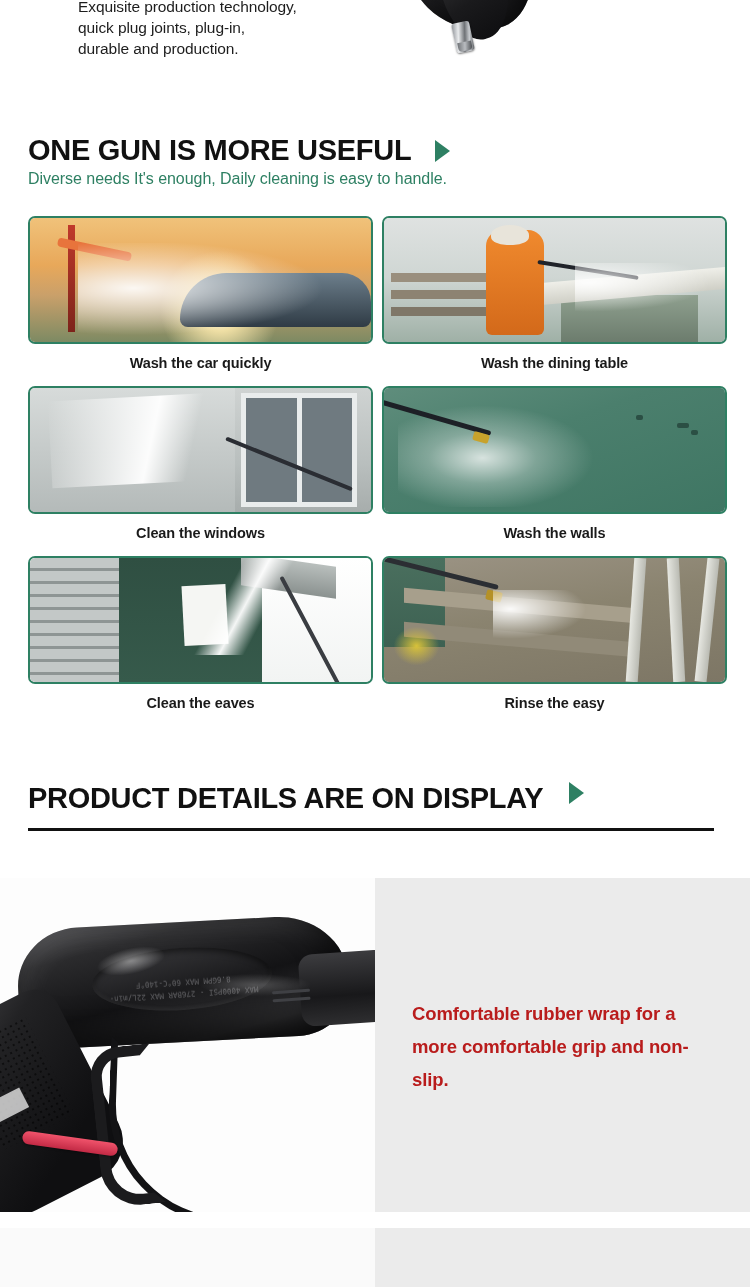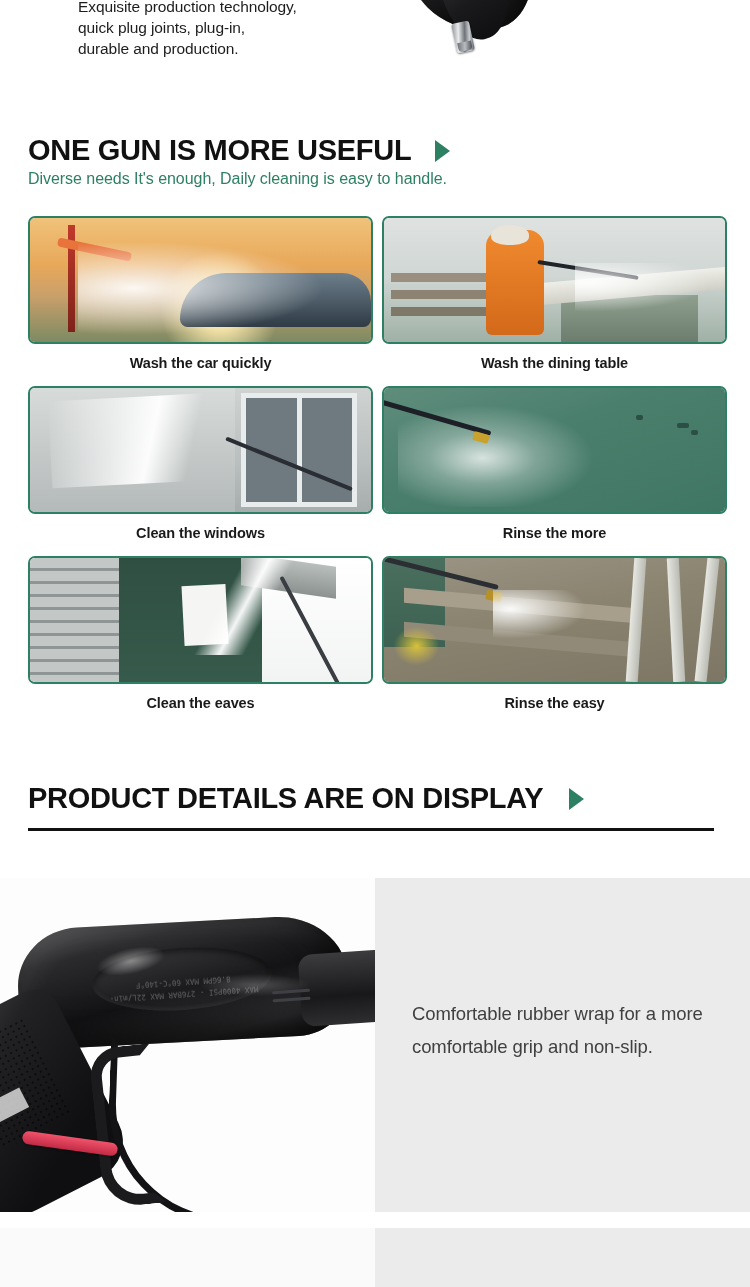--- a/index.html
+++ b/index.html
@@ -236,39 +236,39 @@
   }
   .sc-aisle .yellow{
     position:absolute; left:3%; top:56%; width:13%; height:30%;
     background:radial-gradient(ellipse,#d8c23a 0%, rgba(216,194,58,0) 72%);
   }
 
   
   .pd-head { position:absolute; left:28px; top:782px; width:694px; }
   .pd-title {
     font-size:29px; font-weight:700; color:#111; letter-spacing:-0.3px;
-    display:flex; align-items:center; gap:26px; white-space:nowrap;
+    display:flex; align-items:flex-start; gap:26px; white-space:nowrap;
   }
   .pd-rule { margin-top:13px; width:686px; height:3px; background:#111; }
 
   
   .detail {
     position:absolute; left:0; top:878px; width:750px; height:340px;
     display:flex;
   }
   .detail-img {
     position:relative; width:375px; height:340px; background:#fff; overflow:hidden;
   }
   .detail-txt {
     width:375px; height:340px; background:#ebebeb;
     display:flex; align-items:flex-start;
     padding:119px 30px 0 37px;
   }
   .detail-txt p {
-    font-size:18.5px; line-height:33px; color:#404040; letter-spacing:-0.1px;
+    font-size:18.5px; line-height:33px; color:#b91c1c; letter-spacing:-0.1px;font-weight:bold;
   }
 
   
   .photo { position:absolute; inset:0; background:#fdfdfd; }
   .pg-head {
     position:absolute; left:18px; top:44px; width:330px; height:120px;
     background:linear-gradient(168deg,#555558 0%,#2b2b2d 22%,#131315 55%,#303032 82%,#1a1a1c 100%);
     border-radius:62px 70px 52px 44px / 58px 62px 48px 52px;
     transform:rotate(-3deg);
     box-shadow: inset -14px -16px 30px rgba(0,0,0,.7), inset 10px 12px 22px rgba(255,255,255,.07);
@@ -420,21 +420,21 @@
         <div class="card">
           <div class="sc sc-wall">
             <div class="swirl"></div>
             <div class="lance"></div>
               <div class="tip"></div>
             <div class="dot" style="left:74%;top:22%;"></div>
             <div class="dot" style="left:86%;top:28%;width:12px;"></div>
             <div class="dot" style="left:90%;top:34%;"></div>
           </div>
         </div>
-        <div class="caption">Rinse the more</div>
+        <div class="caption">Wash the walls</div>
       </div>
     </div>
 
     <div class="grid-row">
       <div class="card-col left">
         <div class="card">
           <div class="sc sc-eaves">
             <div class="greenwall"></div>
               <div class="siding"></div>
             <div class="soffit"></div>

